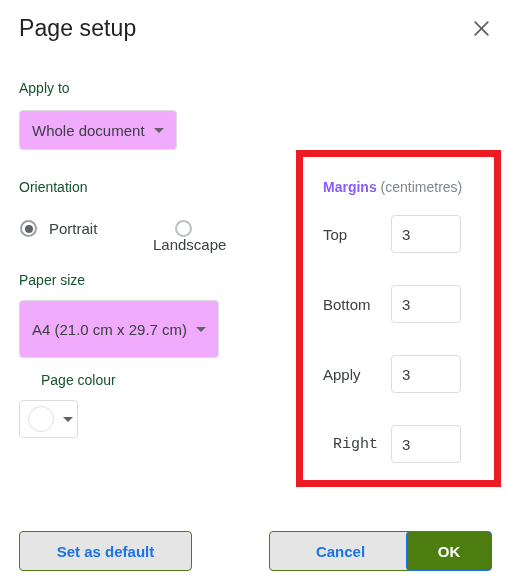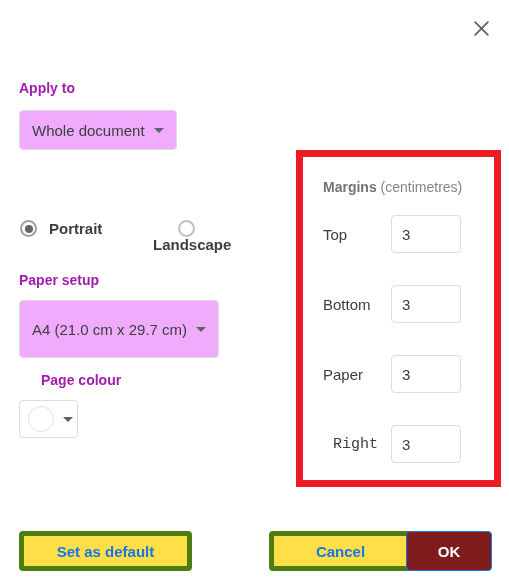--- a/index.html
+++ b/index.html
@@ -49,22 +49,22 @@
     align-items: center;
     justify-content: center;
     border-radius: 50%;
   }
   .close-btn svg { display:block; }
 
   
   .section-label {
     position: absolute;
     font-size: 14px;
-    font-weight: bold;
-    color: #a21caf;
+    font-weight: normal;
+    color: #14532d;
     line-height: 18px;
     white-space: nowrap;
   }
 
   
   .dropdown {
     position: absolute;
     box-sizing: border-box;
     border: 1px solid #dadce0;
     border-radius: 4px;
@@ -86,21 +86,20 @@
     border-right: 5px solid transparent;
     border-top: 5px solid #5f6368;
   }
 
   
   .radio-row {
     position: absolute;
     display: flex;
     align-items: center;
     cursor: pointer;
-    font-weight: bold;
   }
   .radio {
     width: 17px; height: 17px;
     border-radius: 50%;
     box-sizing: border-box;
     border: 2px solid #bdc1c6;
     display: flex;
     align-items: center;
     justify-content: center;
     flex: none;
@@ -152,21 +151,21 @@
 
   
   .margins-heading {
     position: absolute;
     left: 323px;
     top: 178px;
     font-size: 14px;
     line-height: 18px;
     white-space: nowrap;
   }
-  .margins-heading .m-bold { font-weight: bold; color: #737373; margin-top: 41px; }
+  .margins-heading .m-bold { font-weight: bold; color: #8b5cf6; margin-top: 41px; }
   .margins-heading .m-unit { font-weight: 400; color: #80868b; }
 
   .margin-label {
     position: absolute;
     font-size: 15px;
     color: #3c4043;
     line-height: 1;
     white-space: nowrap;
   }
   .margin-input {
@@ -194,63 +193,65 @@
     font-size: 15px;
     font-weight: bold;
     cursor: pointer;
     display: flex;
     align-items: center;
     justify-content: center;
     white-space: nowrap;
     padding: 0;
   }
   .btn-outline {
-    background: #fde047;
-    border: 5px solid #4d7c0f;
+    background: #e5e5e5;
+    border: 1px solid #4d7c0f;
     color: #1a73e8;
   }
   .btn-primary {
-    background: #7f1d1d;
+    background: #4d7c0f;
     border: 1px solid #1a73e8;
     color: #ffffff;
   }
 </style>
 </head>
 <body>
 
 <div class="dialog">
 
+  <div class="dialog-title">Page setup</div>
 
   <button class="close-btn" aria-label="Close">
     <span>
       <svg width="15" height="15" viewBox="0 0 15 15" aria-hidden="true">
         <path d="M1.2 1.2 L13.8 13.8 M13.8 1.2 L1.2 13.8" stroke="#5f6368" stroke-width="1.8" stroke-linecap="round"></path>
       </svg>
     </span>
   </button>
 
   <div class="section-label" style="left:19px; top:79px;">Apply to</div>
 
   <div class="dropdown" style="left:19px; top:110px; height:40px;">
     <span class="ddlabel">Whole document</span>
     <span class="caret"></span>
   </div>
 
+  <div class="section-label" style="left:19px; top:178px;">Orientation</div>
 
   <div class="radio-row" style="left:20px; top:220px;">
     <span class="radio checked"></span>
     <span class="radio-label">Portrait</span>
   </div>
 
   <div class="radio-row" style="left:141px; top:220px;flex-direction:column;">
     <span class="radio"></span>
     <span class="radio-label">Landscape</span>
   </div>
 
-  <div class="section-label" style="left:19px; top:271px;">Paper setup</div>
+  <div class="section-label" style="left:19px; top:271px;">Paper size</div>
 
   <div class="dropdown" style="left:19px; top:300px; height:58px;">
     <span class="ddlabel">A4 (21.0 cm x 29.7 cm)</span>
     <span class="caret"></span>
   </div>
 
   <div class="section-label" style="left:19px; top:371px;margin-left:22px;">Page colour</div>
 
   <div class="colour-btn" style="left:19px; top:400px; width:59px; height:38px;">
     <span class="swatch"></span>
@@ -261,21 +262,21 @@
     <span class="m-bold">Margins</span>
     <span class="m-unit">(centimetres)</span>
   </div>
 
   <div class="margin-label" style="left:323px; top:227px;">Top</div>
   <input class="margin-input" style="left: 391px; top: 215px;" type="text" value="3">
 
   <div class="margin-label" style="left:323px; top:297px;">Bottom</div>
   <input class="margin-input" style="left: 391px; top: 285px;" type="text" value="3">
 
-  <div class="margin-label" style="left:323px; top:367px;">Paper</div>
+  <div class="margin-label" style="left:323px; top:367px;">Apply</div>
   <input class="margin-input" style="left: 391px; top: 355px;" type="text" value="3">
 
   <div class="margin-label" style="left:333px; top:437px;font-family:Liberation Mono, monospace;">Right</div>
   <input class="margin-input" style="left: 391px; top: 425px;" type="text" value="3">
 
   <div class="highlight-box" style="left:296px; top:150px; width:205px; height:337px;"></div>
 
   <button class="btn btn-outline" style="left:19px; top:531px; width:173px;">Set as default</button>
 
   <button class="btn btn-outline" style="left:269px; top:531px; width:143px;">Cancel</button>

